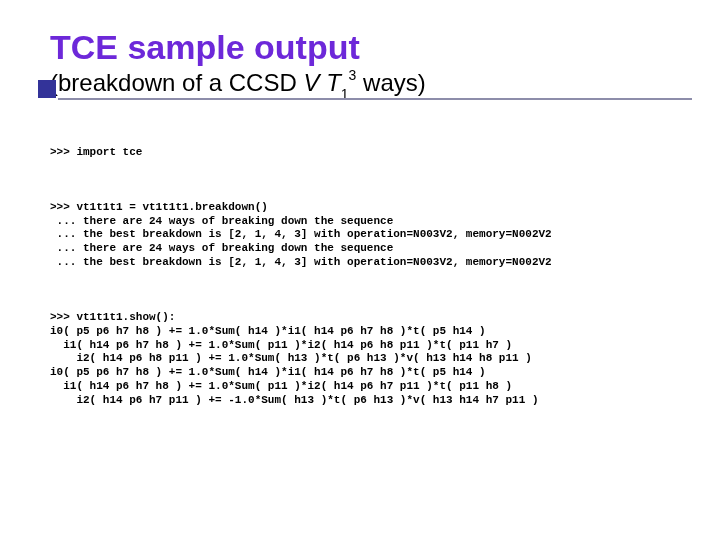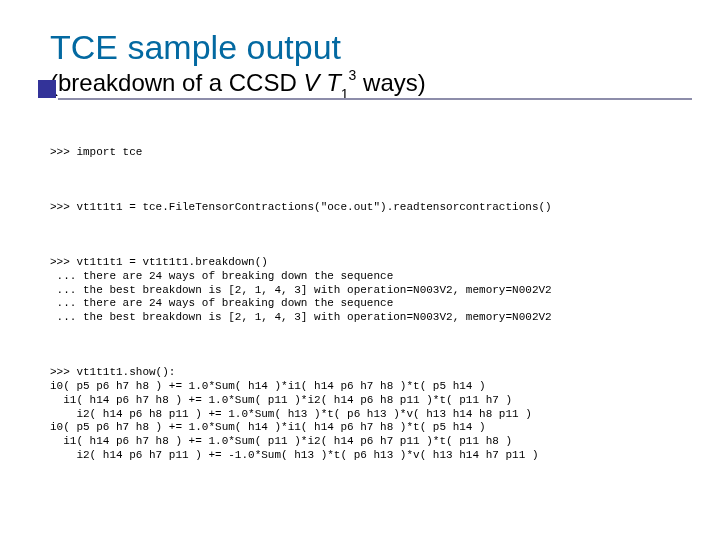--- a/index.html
+++ b/index.html
@@ -17,22 +17,22 @@
     box-sizing: border-box;
   }
   .title-block {
     position: absolute;
     top: 28px;
     left: 50px;
     right: 30px;
   }
   .title-main {
     font-size: 34px;
-    font-weight: 400;
-    color: #0369a1;
+    font-weight: 700;
+    color: #6d28d9;
     margin: 0;
     letter-spacing: 0px;
   }
   .title-sub {
     font-size: 24px;
     color: #000;
     margin: 2px 0 0 0;
   }
   .title-sub i { font-style: italic; }
   .title-sub .sub { font-size: 14px; vertical-align: sub; position: relative; top: 2px;}
@@ -57,40 +57,39 @@
     position: absolute;
     left: 50px;
     top: 118px;
     right: 22px;
     font-family: "Courier New", monospace;
     font-size: 11px;
     line-height: 1.25;
     white-space: pre;
     color: #000;
   }
-  .code .blk { display: block; margin-bottom: 14px; }
+  .code .blk { display: block; margin-bottom: 14px; font-weight: bold; }
 </style>
 </head>
 <body>
 
 <div class="slide">
 
   <div class="title-block">
     <div class="title-main">TCE sample output</div>
     <div class="title-sub">
       <span>(breakdown of a CCSD </span><i>V</i><span> </span><i>T</i><span class="sub">1</span><span class="sup">3</span><span> ways)</span>
     </div>
   </div>
 
   <div class="square"></div>
   <div class="rule"></div>
 
   <div class="code">
     <span class="blk">&gt;&gt;&gt; import tce</span>
-    <span class="blk">&gt;&gt;&gt; vt1t1t1 = tce.FileTensorContractions("oce.out").readtensorcontractions()</span>
     <span class="blk">&gt;&gt;&gt; vt1t1t1 = vt1t1t1.breakdown()
  ... there are 24 ways of breaking down the sequence
  ... the best breakdown is [2, 1, 4, 3] with operation=N003V2, memory=N002V2
  ... there are 24 ways of breaking down the sequence
  ... the best breakdown is [2, 1, 4, 3] with operation=N003V2, memory=N002V2</span>
     <span class="blk">&gt;&gt;&gt; vt1t1t1.show():
 i0( p5 p6 h7 h8 ) += 1.0*Sum( h14 )*i1( h14 p6 h7 h8 )*t( p5 h14 )
   i1( h14 p6 h7 h8 ) += 1.0*Sum( p11 )*i2( h14 p6 h8 p11 )*t( p11 h7 )
     i2( h14 p6 h8 p11 ) += 1.0*Sum( h13 )*t( p6 h13 )*v( h13 h14 h8 p11 )
 i0( p5 p6 h7 h8 ) += 1.0*Sum( h14 )*i1( h14 p6 h7 h8 )*t( p5 h14 )

